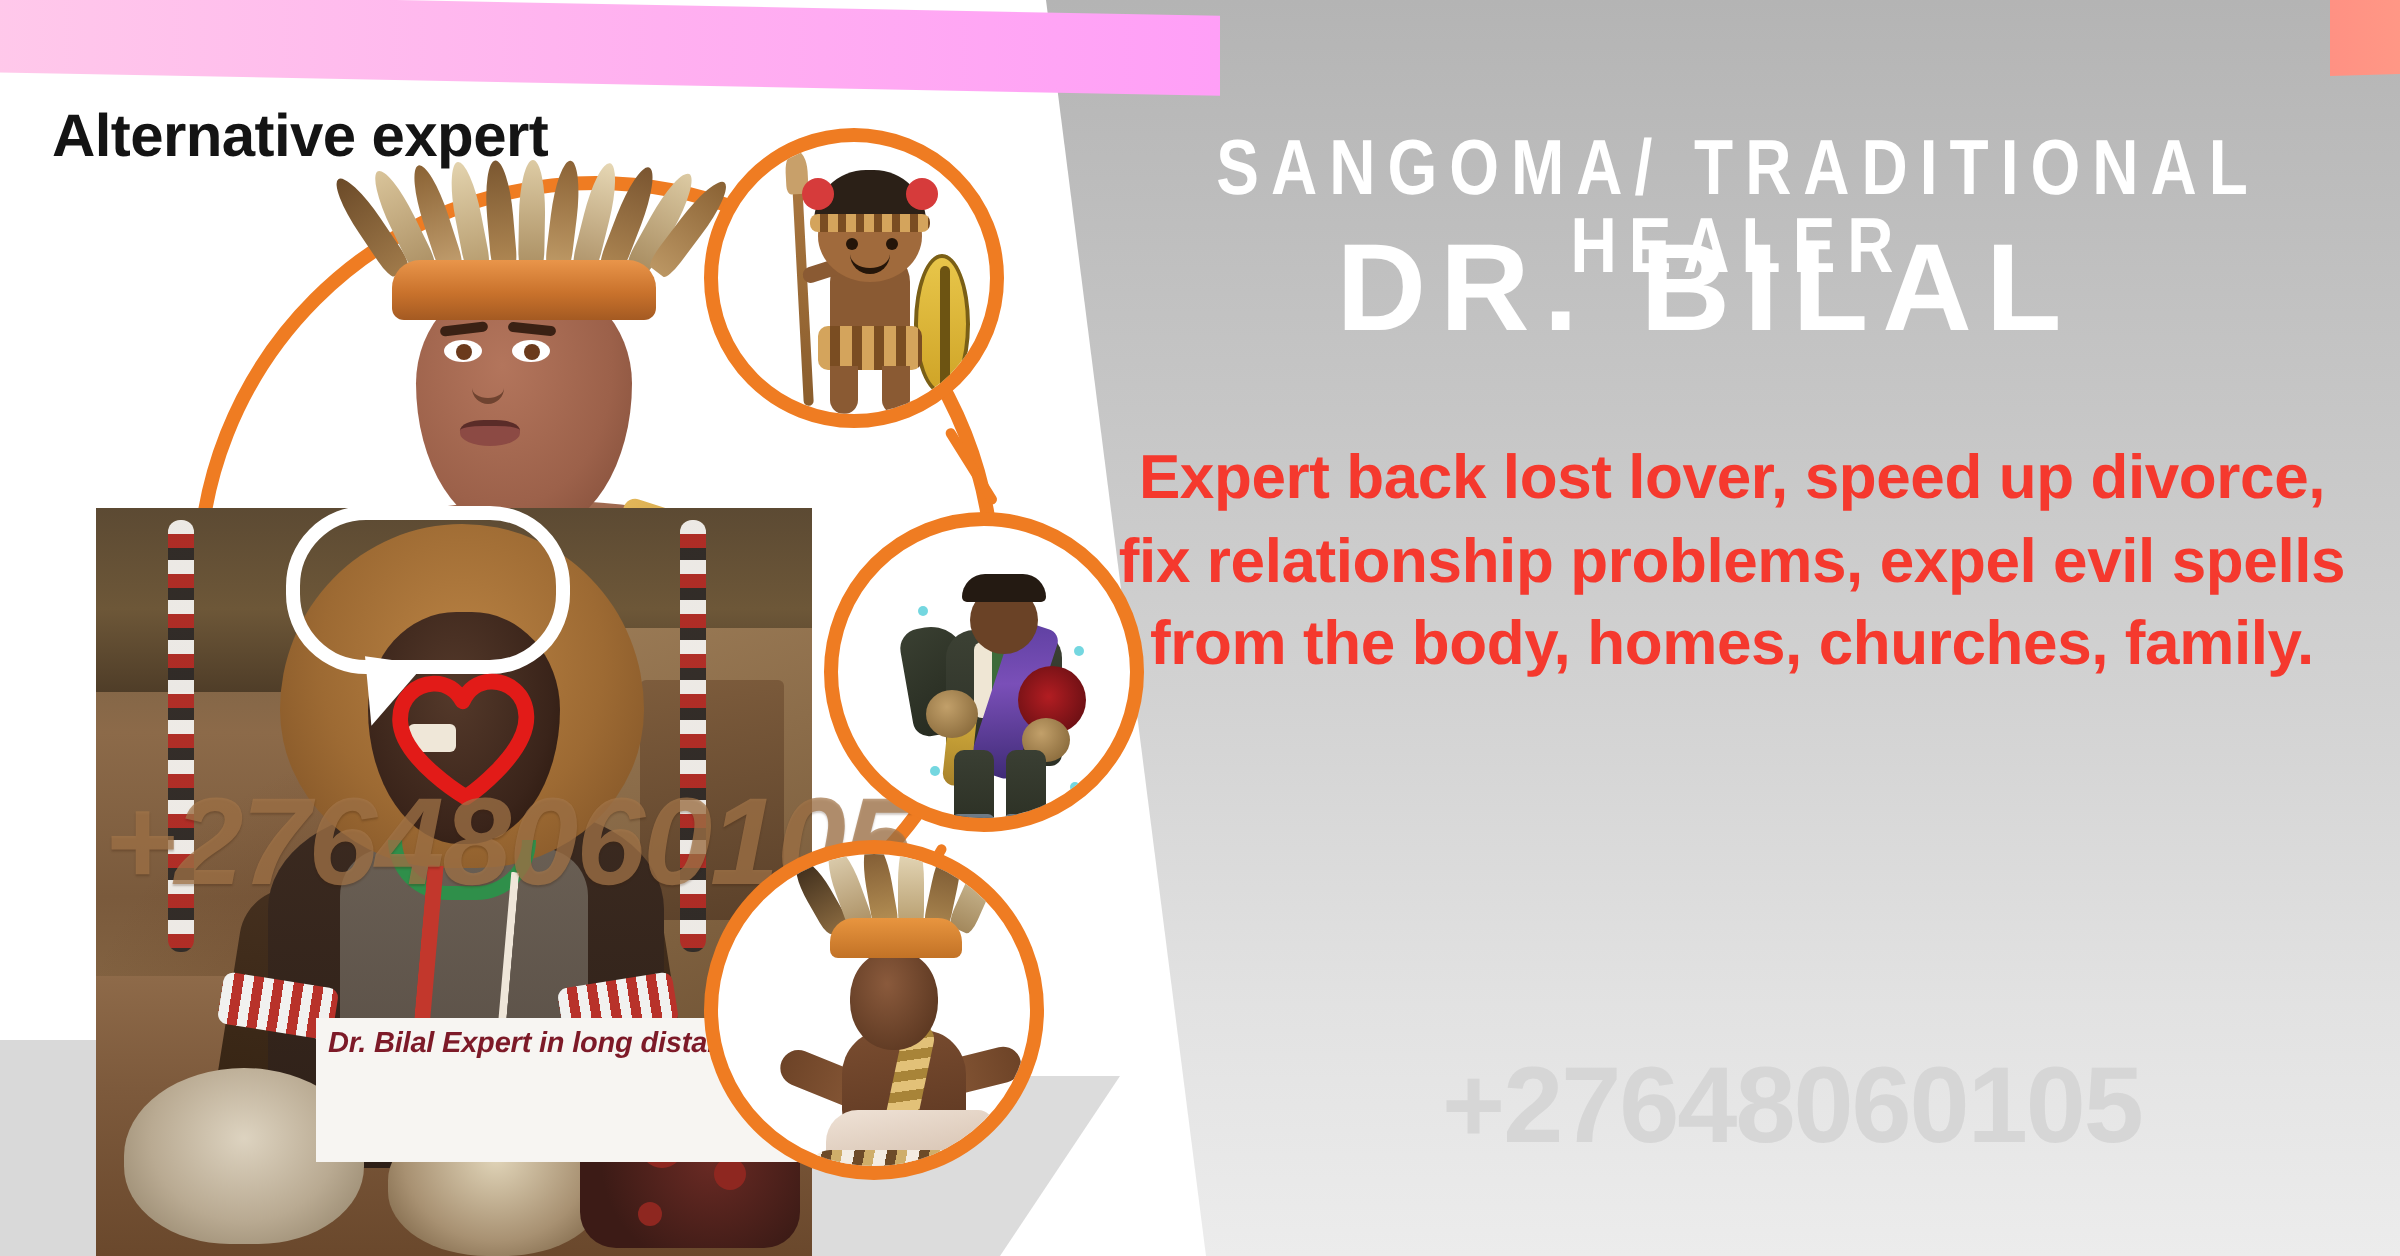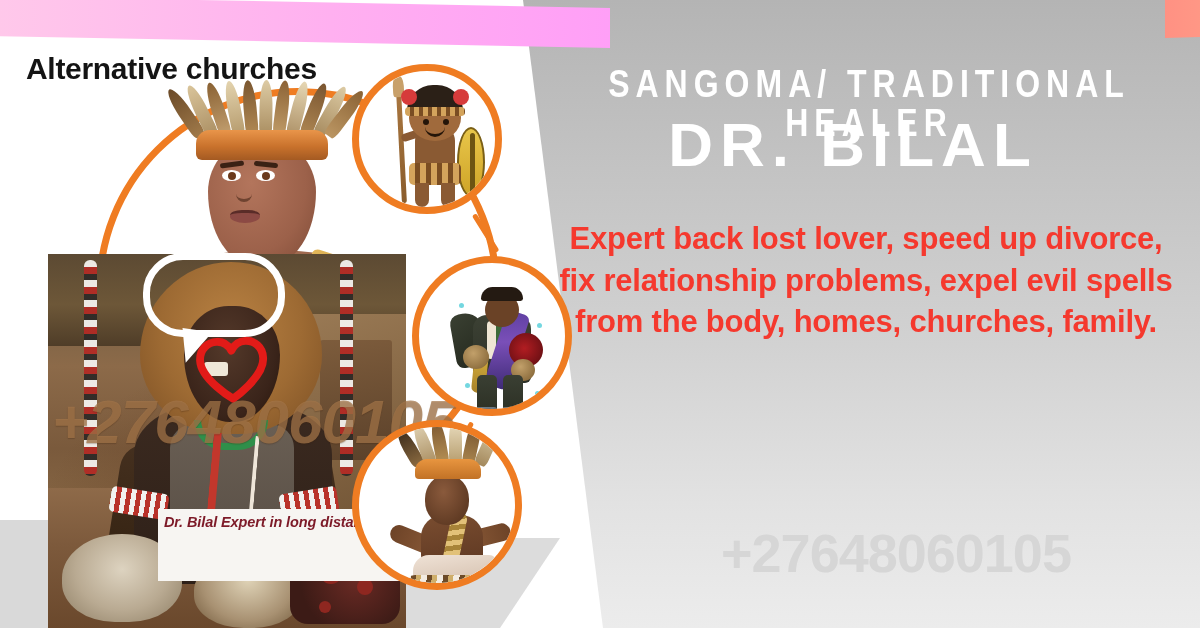--- a/index.html
+++ b/index.html
@@ -406,21 +406,21 @@
 
 <div id="poster">
 
   <div class="gray-panel"></div>
   <div class="gray-slab"></div>
   <div class="gray-strip-left"></div>
 
   <div class="band-pink"></div>
   <div class="band-orange"></div>
 
-  <div class="alt-heading">Alternative churches</div>
+  <div class="alt-heading">Alternative expert</div>
 
   <div class="big-arc"></div>
 
   <div class="warrior-head">
     <div class="wh-feathers">
       <div class="feather" style="left:2px;background:linear-gradient(180deg,#6b4a28,#a07a4a);transform:rotate(-34deg)"></div>
       <div class="feather" style="left:15px;background:linear-gradient(180deg,#d9c49a,#ab8f63);transform:rotate(-26deg)"></div>
       <div class="feather" style="left:28px;background:linear-gradient(180deg,#8a6234,#c3a madrid)"></div>
       <div class="feather" style="left:28px;background:linear-gradient(180deg,#8a6234,#c3a070);transform:rotate(-18deg)"></div>
       <div class="feather" style="left:41px;background:linear-gradient(180deg,#e3d3ae,#b59a6c);transform:rotate(-11deg)"></div>

